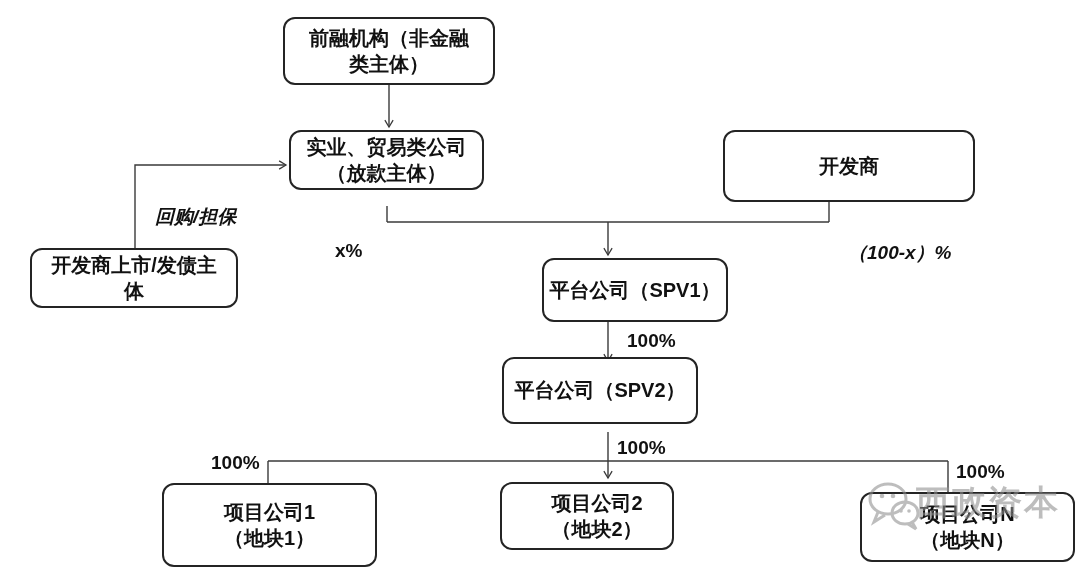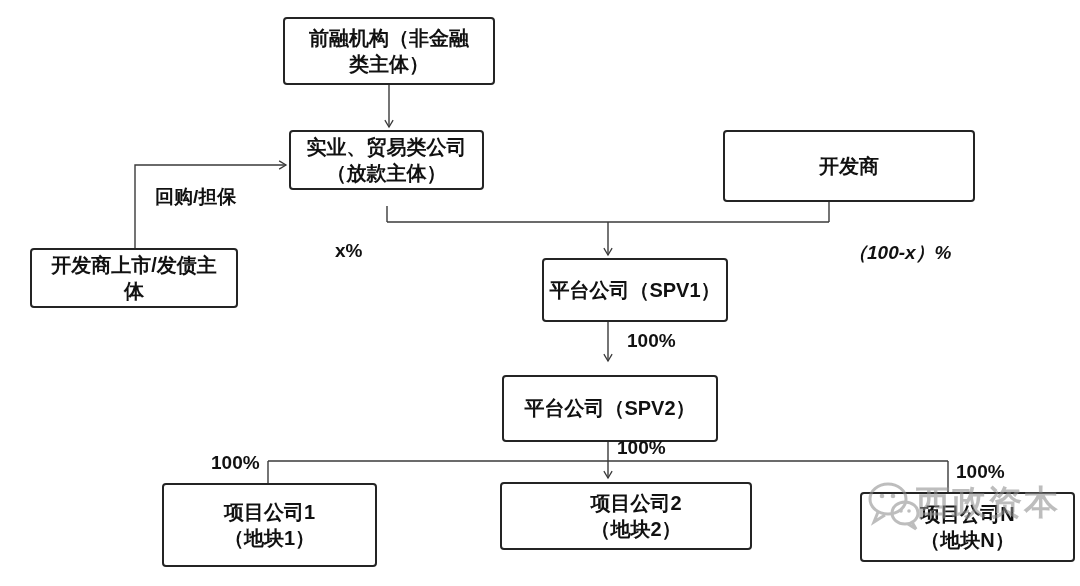--- a/index.html
+++ b/index.html
@@ -3,39 +3,39 @@
 <meta charset="utf-8">
 <style>
   html,body { margin:0; padding:0; background:#ffffff; }
   .canvas {
     position:relative; width:1080px; height:586px; background:#ffffff;
     font-family:"Liberation Sans","DejaVu Sans",sans-serif; color:#111111; overflow:hidden;
   }
   .lines { position:absolute; left:0; top:0; width:1080px; height:586px; z-index:1; }
   .node {
     position:absolute; z-index:2; box-sizing:border-box;
-    border:2px solid #242424; border-radius:4px; background:#ffffff;
+    border:2px solid #242424; border-radius:12px; background:#ffffff;
     display:flex; align-items:center; justify-content:center;
     text-align:center; font-weight:700; font-size:20px; line-height:1.32;
     white-space:pre-line; color:#111111;
   }
   .n-pre      { left:283px; top:17px;  width:212px; height:68px; }
   .n-lend     { left:289px; top:130px; width:195px; height:60px; }
   .n-dev      { left:723px; top:130px; width:252px; height:72px; }
   .n-listed   { left:30px;  top:248px; width:208px; height:60px; }
   .n-spv1     { left:502px; top:258px; width:186px; height:64px;margin-left:40px; }
-  .n-spv2     { left:502px; top:375px; width:216px; height:67px; }
+  .n-spv2     { left:502px; top:357px; width:196px; height:67px; }
   .n-proj1    { left:162px; top:483px; width:215px; height:84px; }
-  .n-proj2    { left:500px; top:482px; width:252px; height:68px;padding-left:20px; }
+  .n-proj2    { left:500px; top:482px; width:174px; height:68px;padding-left:20px; }
   .n-projN    { left:860px; top:492px; width:215px; height:70px; }
   .lbl {
     position:absolute; z-index:2; font-weight:700; font-size:19px; color:#111111;
     white-space:nowrap;
   }
-  .l-repo     { left:155px; top:184px; }
+  .l-repo     { left:155px; top:204px;font-style:italic; }
   .l-xpct     { left:335px; top:240px; }
   .l-rempct   { left:848px; top:240px;font-style:italic; }
   .l-p1       { left:627px; top:330px; }
   .l-p2       { left:617px; top:437px; }
   .l-p3       { left:211px; top:452px; }
   .l-p4       { left:956px; top:461px; }
   .watermark {
     position:absolute; left:866px; top:480px; z-index:4;
     display:flex; align-items:flex-start; opacity:0.58;
   }

